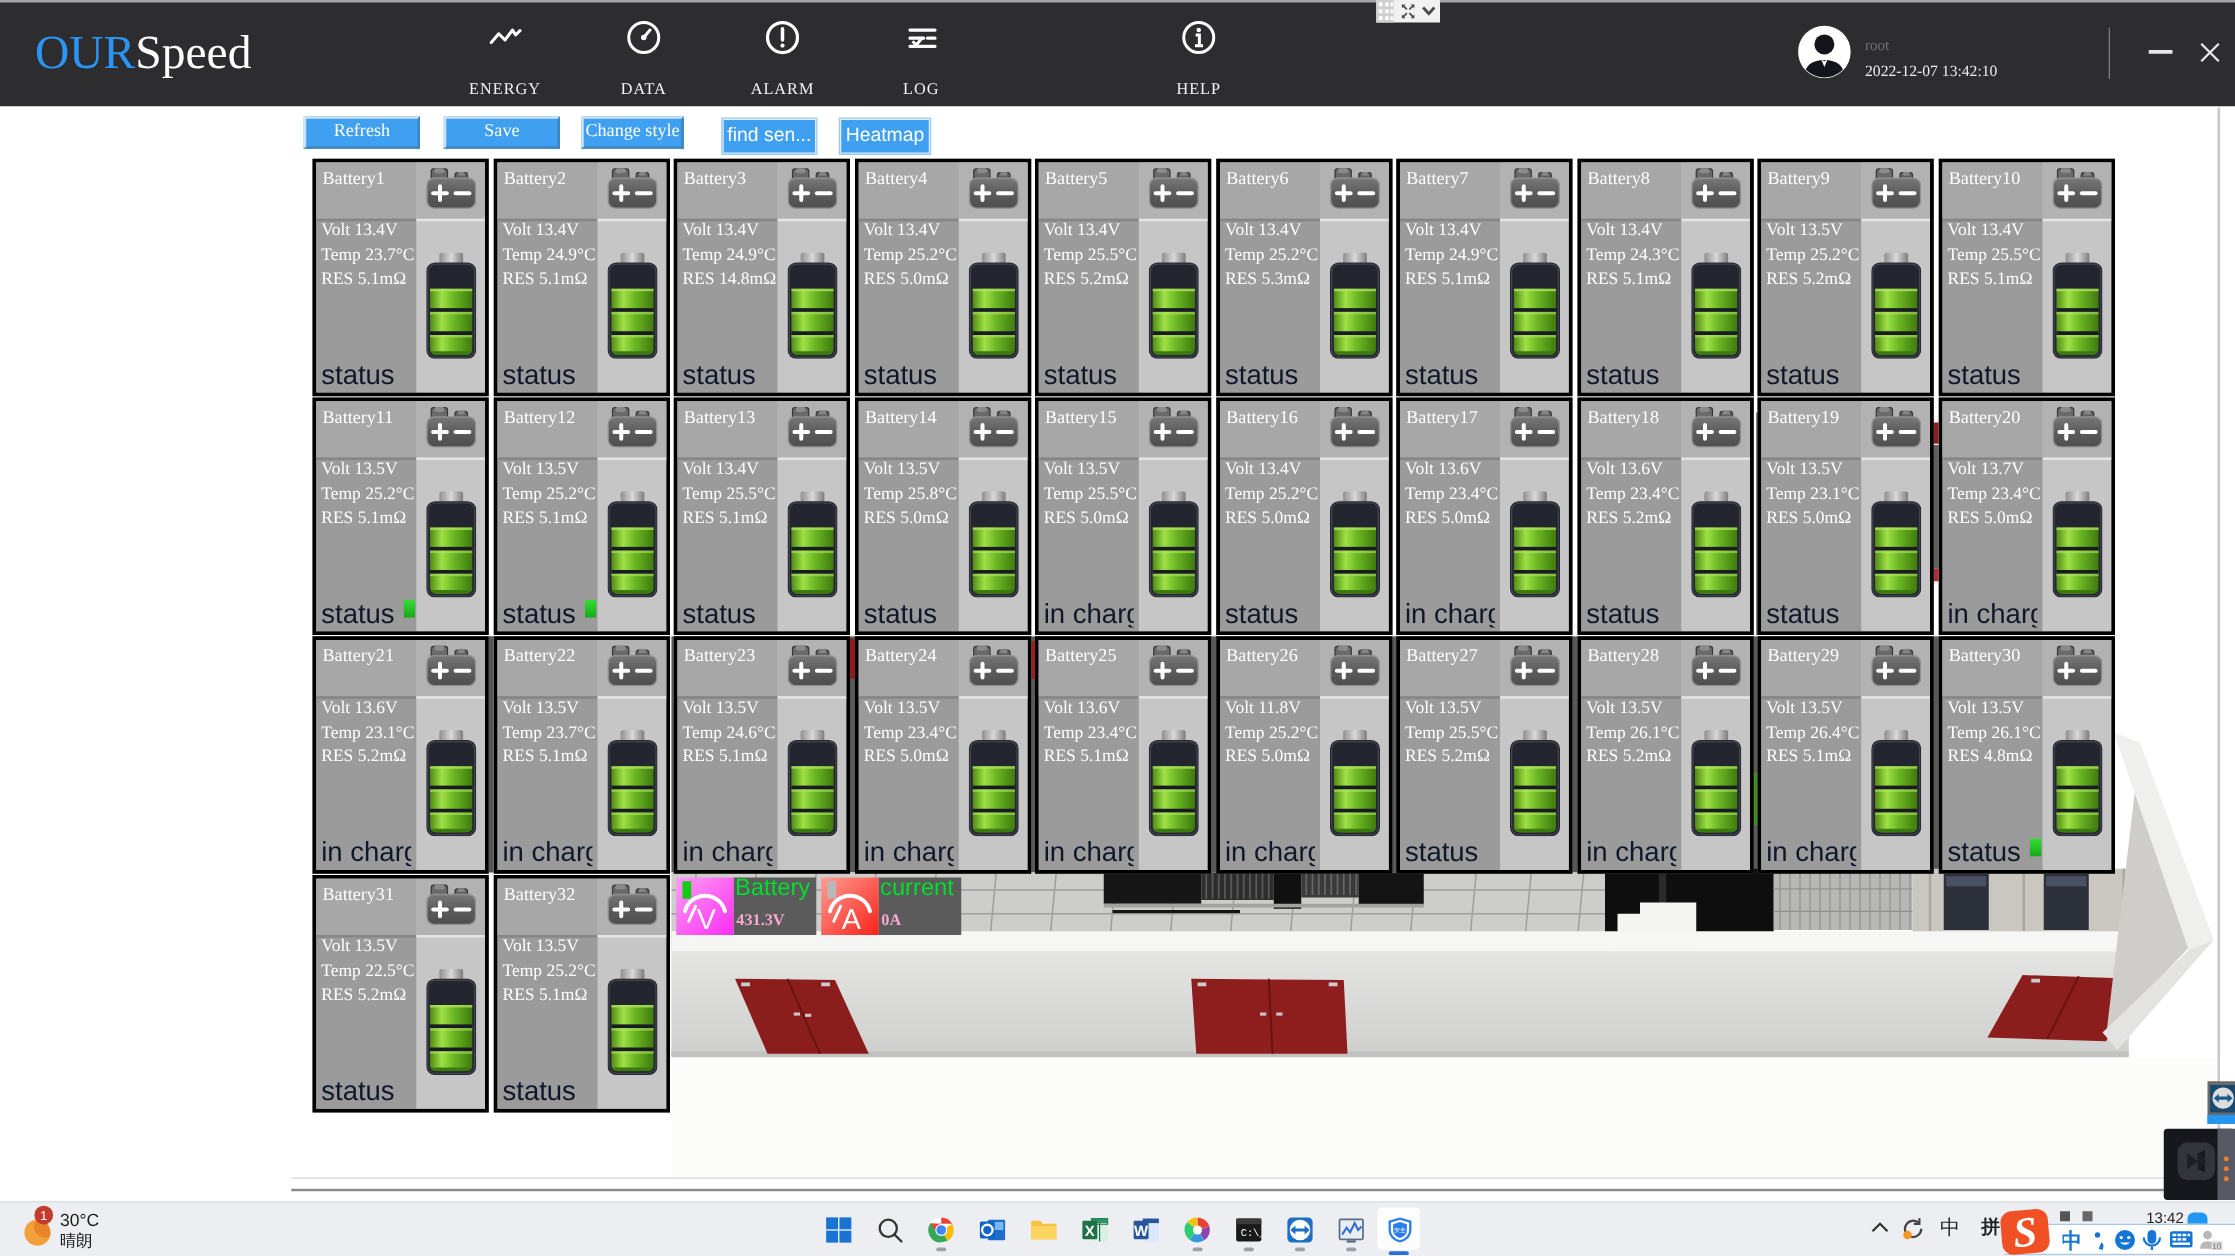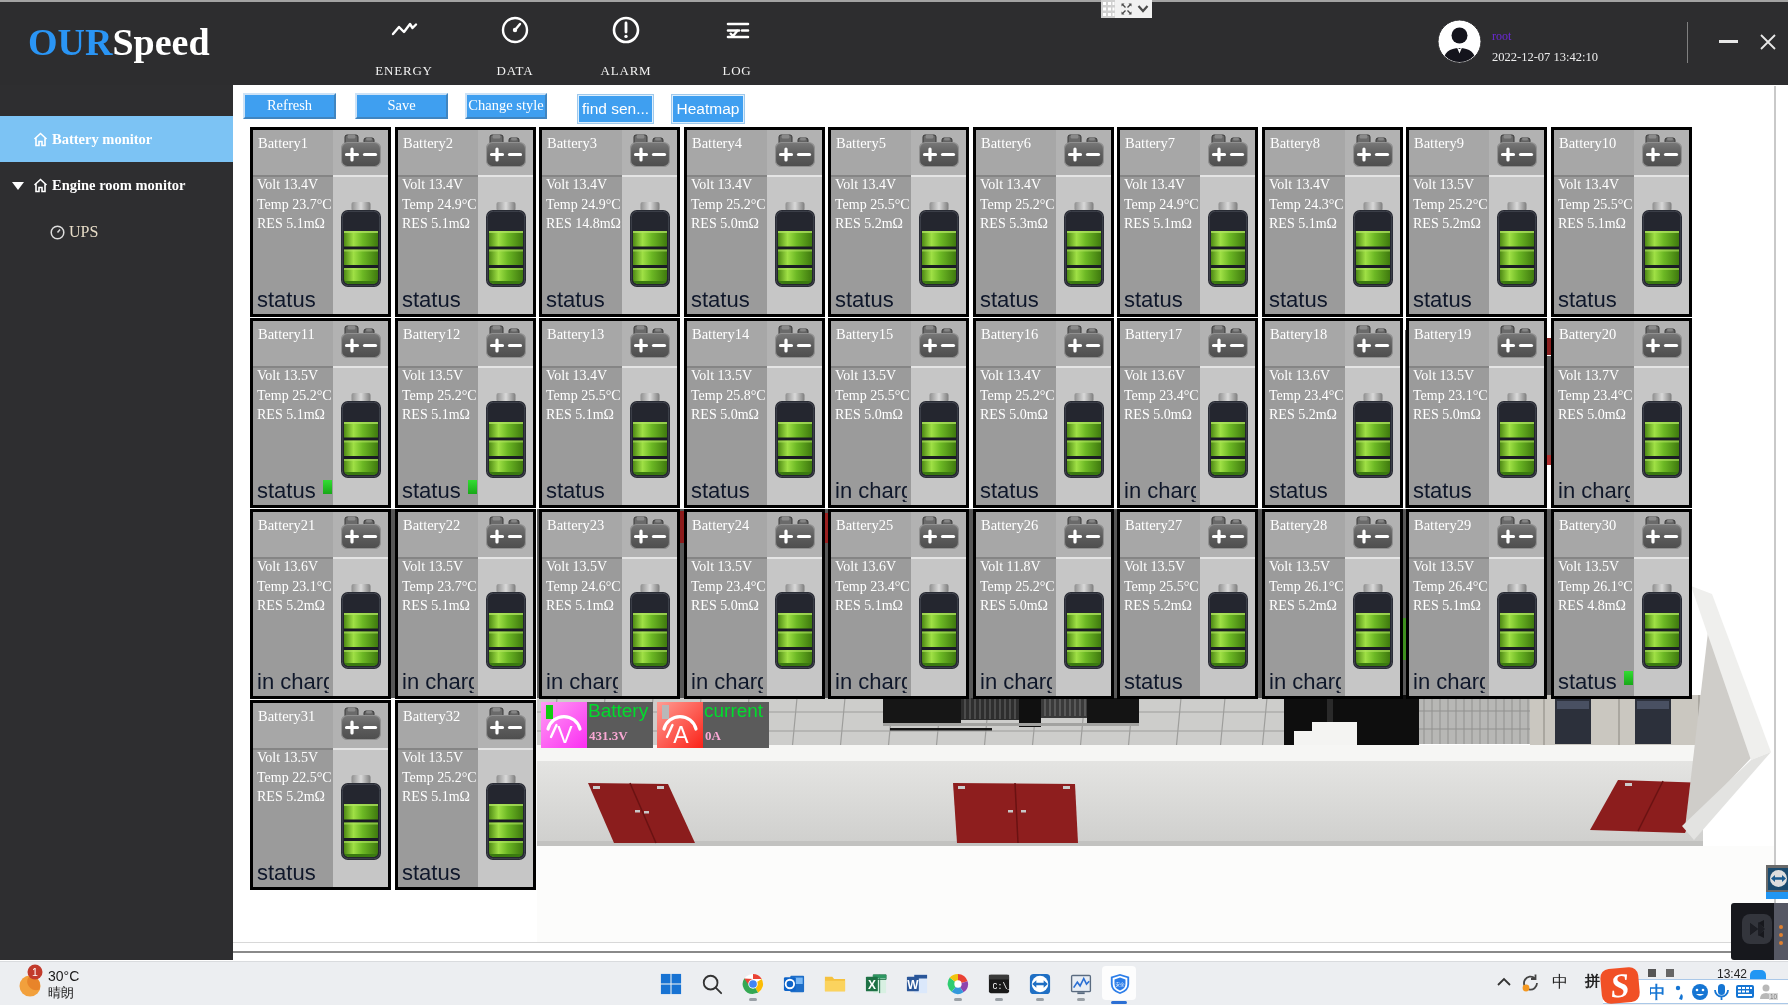--- a/index.html
+++ b/index.html
@@ -1,20 +1,20 @@
 <!DOCTYPE html>
 <html><head><meta charset="utf-8">
 <style>
 * {margin:0;padding:0;box-sizing:border-box;}
 html,body {width:1788px;height:1005px;overflow:hidden;background:#fff;}
 #root {position:absolute;left:0;top:0;width:1788px;height:1005px;font-family:"Liberation Sans",sans-serif;overflow:hidden;background:#fff;}
 .abs {position:absolute;}
 
 #header {position:absolute;left:0;top:0;width:1788px;height:85px;background:#2d2d2f;border-top:2px solid #a3a3a3;}
-#logo {position:absolute;left:28px;top:21px;font-family:"Liberation Serif",serif;font-weight:bold;font-size:38px;color:#fff;letter-spacing:0px;line-height:42px;}
+#logo {position:absolute;left:28px;top:21px;font-family:"Liberation Serif",serif;font-weight:normal;font-size:38px;color:#fff;letter-spacing:0px;line-height:42px;}
 #logo span {color:#2a95f5;}
 .tab {position:absolute;top:0;width:112px;height:85px;}
 .tabbg {position:absolute;left:0;top:0;width:112px;height:85px;background:#4a4a4c;}
 .tabul {position:absolute;left:0;top:78px;width:112px;height:7px;background:#55a8f2;}
 .tabic {position:absolute;left:41px;top:15px;}
 .tablb {position:absolute;left:0;top:63px;width:112px;text-align:center;font-family:"Liberation Serif",serif;font-size:13px;letter-spacing:0.8px;color:#f2f2f2;}
 
 #sidebar {position:absolute;left:0;top:85px;width:233px;height:875px;background:#2e2e30;}
 #sbactive {position:absolute;left:0;top:31px;width:233px;height:46px;background:#7cc3f4;}
 .sbtext {font-family:"Liberation Serif",serif;font-weight:bold;font-size:14.5px;color:#fff;}
@@ -149,20 +149,28 @@
 
 <div class="tab" style="left:681px">
       <svg class="tabic" width="30" height="30" viewBox="0 0 30 30">
         <path d="M6 9h20M6 15.5h11M20 15.5h6M6 22h20" stroke="#fff" stroke-width="2.6" stroke-linecap="round"></path>
         <path d="M8 18 l3 3 5-6" stroke="#fff" stroke-width="2.4" fill="none"></path>
       </svg>
       <div class="tablb">LOG</div>
     </div>
 
 
+<div class="tab" style="left:903px">
+      <svg class="tabic" width="30" height="30" viewBox="0 0 30 30">
+        <circle cx="15" cy="15" r="12" stroke="#fff" stroke-width="2.4" fill="none"></circle>
+        <circle cx="15" cy="9" r="1.8" fill="#fff"></circle>
+        <path d="M12.5 13h3v8M12 21.5h6.4" stroke="#fff" stroke-width="2.4" fill="none"></path>
+      </svg>
+      <div class="tablb">HELP</div>
+    </div>
 
 <div class="abs" style="left:1101px;top:0;width:51px;height:18px;background:#f1f1f1;">
 <div class="abs" style="left:0;top:0;width:14px;height:18px;background:#cfcfcf;"></div>
 <svg class="abs" style="left:0;top:0" width="51" height="18" viewBox="0 0 51 18">
 <g fill="#fff">
           <rect x="2" y="2" width="3" height="3"></rect>
           <rect x="7" y="2" width="3" height="3"></rect>
           <rect x="2" y="7.5" width="3" height="3"></rect>
           <rect x="7" y="7.5" width="3" height="3"></rect>
           <rect x="2" y="13" width="3" height="3"></rect>
@@ -186,55 +194,33 @@
 <clipPath id="avc">
         <circle cx="22.5" cy="22.5" r="20.5"></circle>
       </clipPath>
 <g clip-path="url(#avc)">
         <circle cx="22.5" cy="16.5" r="8" fill="#14141c"></circle>
         <path d="M6 45 Q6 29 22.5 29 Q39 29 39 45 Z" fill="#14141c"></path>
         <path d="M22.5 30 l-2.5 -1.5 2.5 6 2.5-6 z" fill="#fff"></path>
       </g>
 </svg>
 
-<div class="abs" style="left:1492px;top:29px;color:#6d28d9;font-family:'Liberation Serif',serif;font-size:12px;">root</div>
+<div class="abs" style="left:1492px;top:29px;color:#737373;font-family:'Liberation Serif',serif;font-size:12px;">root</div>
 
 <div class="abs" style="left:1492px;top:50px;color:#eee;font-family:'Liberation Serif',serif;font-size:12.5px;">2022-12-07 13:42:10</div>
 
 <div class="abs" style="left:1687px;top:22px;width:1px;height:41px;background:#808080;"></div>
 
 <div class="abs" style="left:1719px;top:40px;width:19px;height:2.5px;background:#e8e8e8;"></div>
 
 <svg class="abs" style="left:1760px;top:34px" width="16" height="16" viewBox="0 0 16 16">
       <path d="M1 1 L15 15 M15 1 L1 15" stroke="#e8e8e8" stroke-width="1.8"></path>
     </svg>
 
 
-<div id="sidebar">
-
-<div id="sbactive"></div>
-<svg class="abs" style="left:33px;top:47px;" width="15" height="15" viewBox="0 0 15 15">
-        <path d="M1.5 7 L7.5 1.5 L13.5 7 M3 6.2 V13.5 H6 V9.5 H9 V13.5 H12 V6.2" stroke="#fff" stroke-width="1.6" fill="none"></path>
-      </svg>
-<div class="abs sbtext" style="left:52px;top:46px;">Battery monitor</div>
-
-<svg class="abs" style="left:12px;top:96px" width="12" height="10" viewBox="0 0 12 10">
-        <path d="M0 1 h12 l-6 8 z" fill="#fff"></path>
-      </svg>
-<div class="abs" style="left:33px;top:93px;"><svg width="15" height="15" viewBox="0 0 15 15">
-          <path d="M1.5 7 L7.5 1.5 L13.5 7 M3 6.2 V13.5 H6 V9.5 H9 V13.5 H12 V6.2" stroke="#fff" stroke-width="1.6" fill="none"></path>
-        </svg></div>
-<div class="abs sbtext" style="left:52px;top:92px;">Engine room monitor</div>
-
-<svg class="abs" style="left:50px;top:140px" width="15" height="15" viewBox="0 0 15 15">
-        <circle cx="7.5" cy="7.5" r="6.3" stroke="#ddd" stroke-width="1.5" fill="none"></circle>
-        <path d="M7.5 7.5 L10 4.6" stroke="#ddd" stroke-width="1.5"></path>
-      </svg>
-<div class="abs" style="left:69px;top:138px;font-family:'Liberation Serif',serif;font-size:16px;color:#e8ddc8;">UPS</div>
-</div>
 
 
 <svg class="abs" style="left:537px;top:509px" width="1238" height="434" viewBox="0 0 1238 434">
 
 <rect x="0" y="0" width="1155" height="189" fill="#585858"></rect>
 <rect x="143" y="2" width="9" height="32" fill="#8c1c1c"></rect>
 <rect x="288" y="4" width="9" height="30" fill="#9a2020"></rect>
 <rect x="866" y="109" width="8" height="42" fill="#3f8f1f"></rect>
 
 <g>

